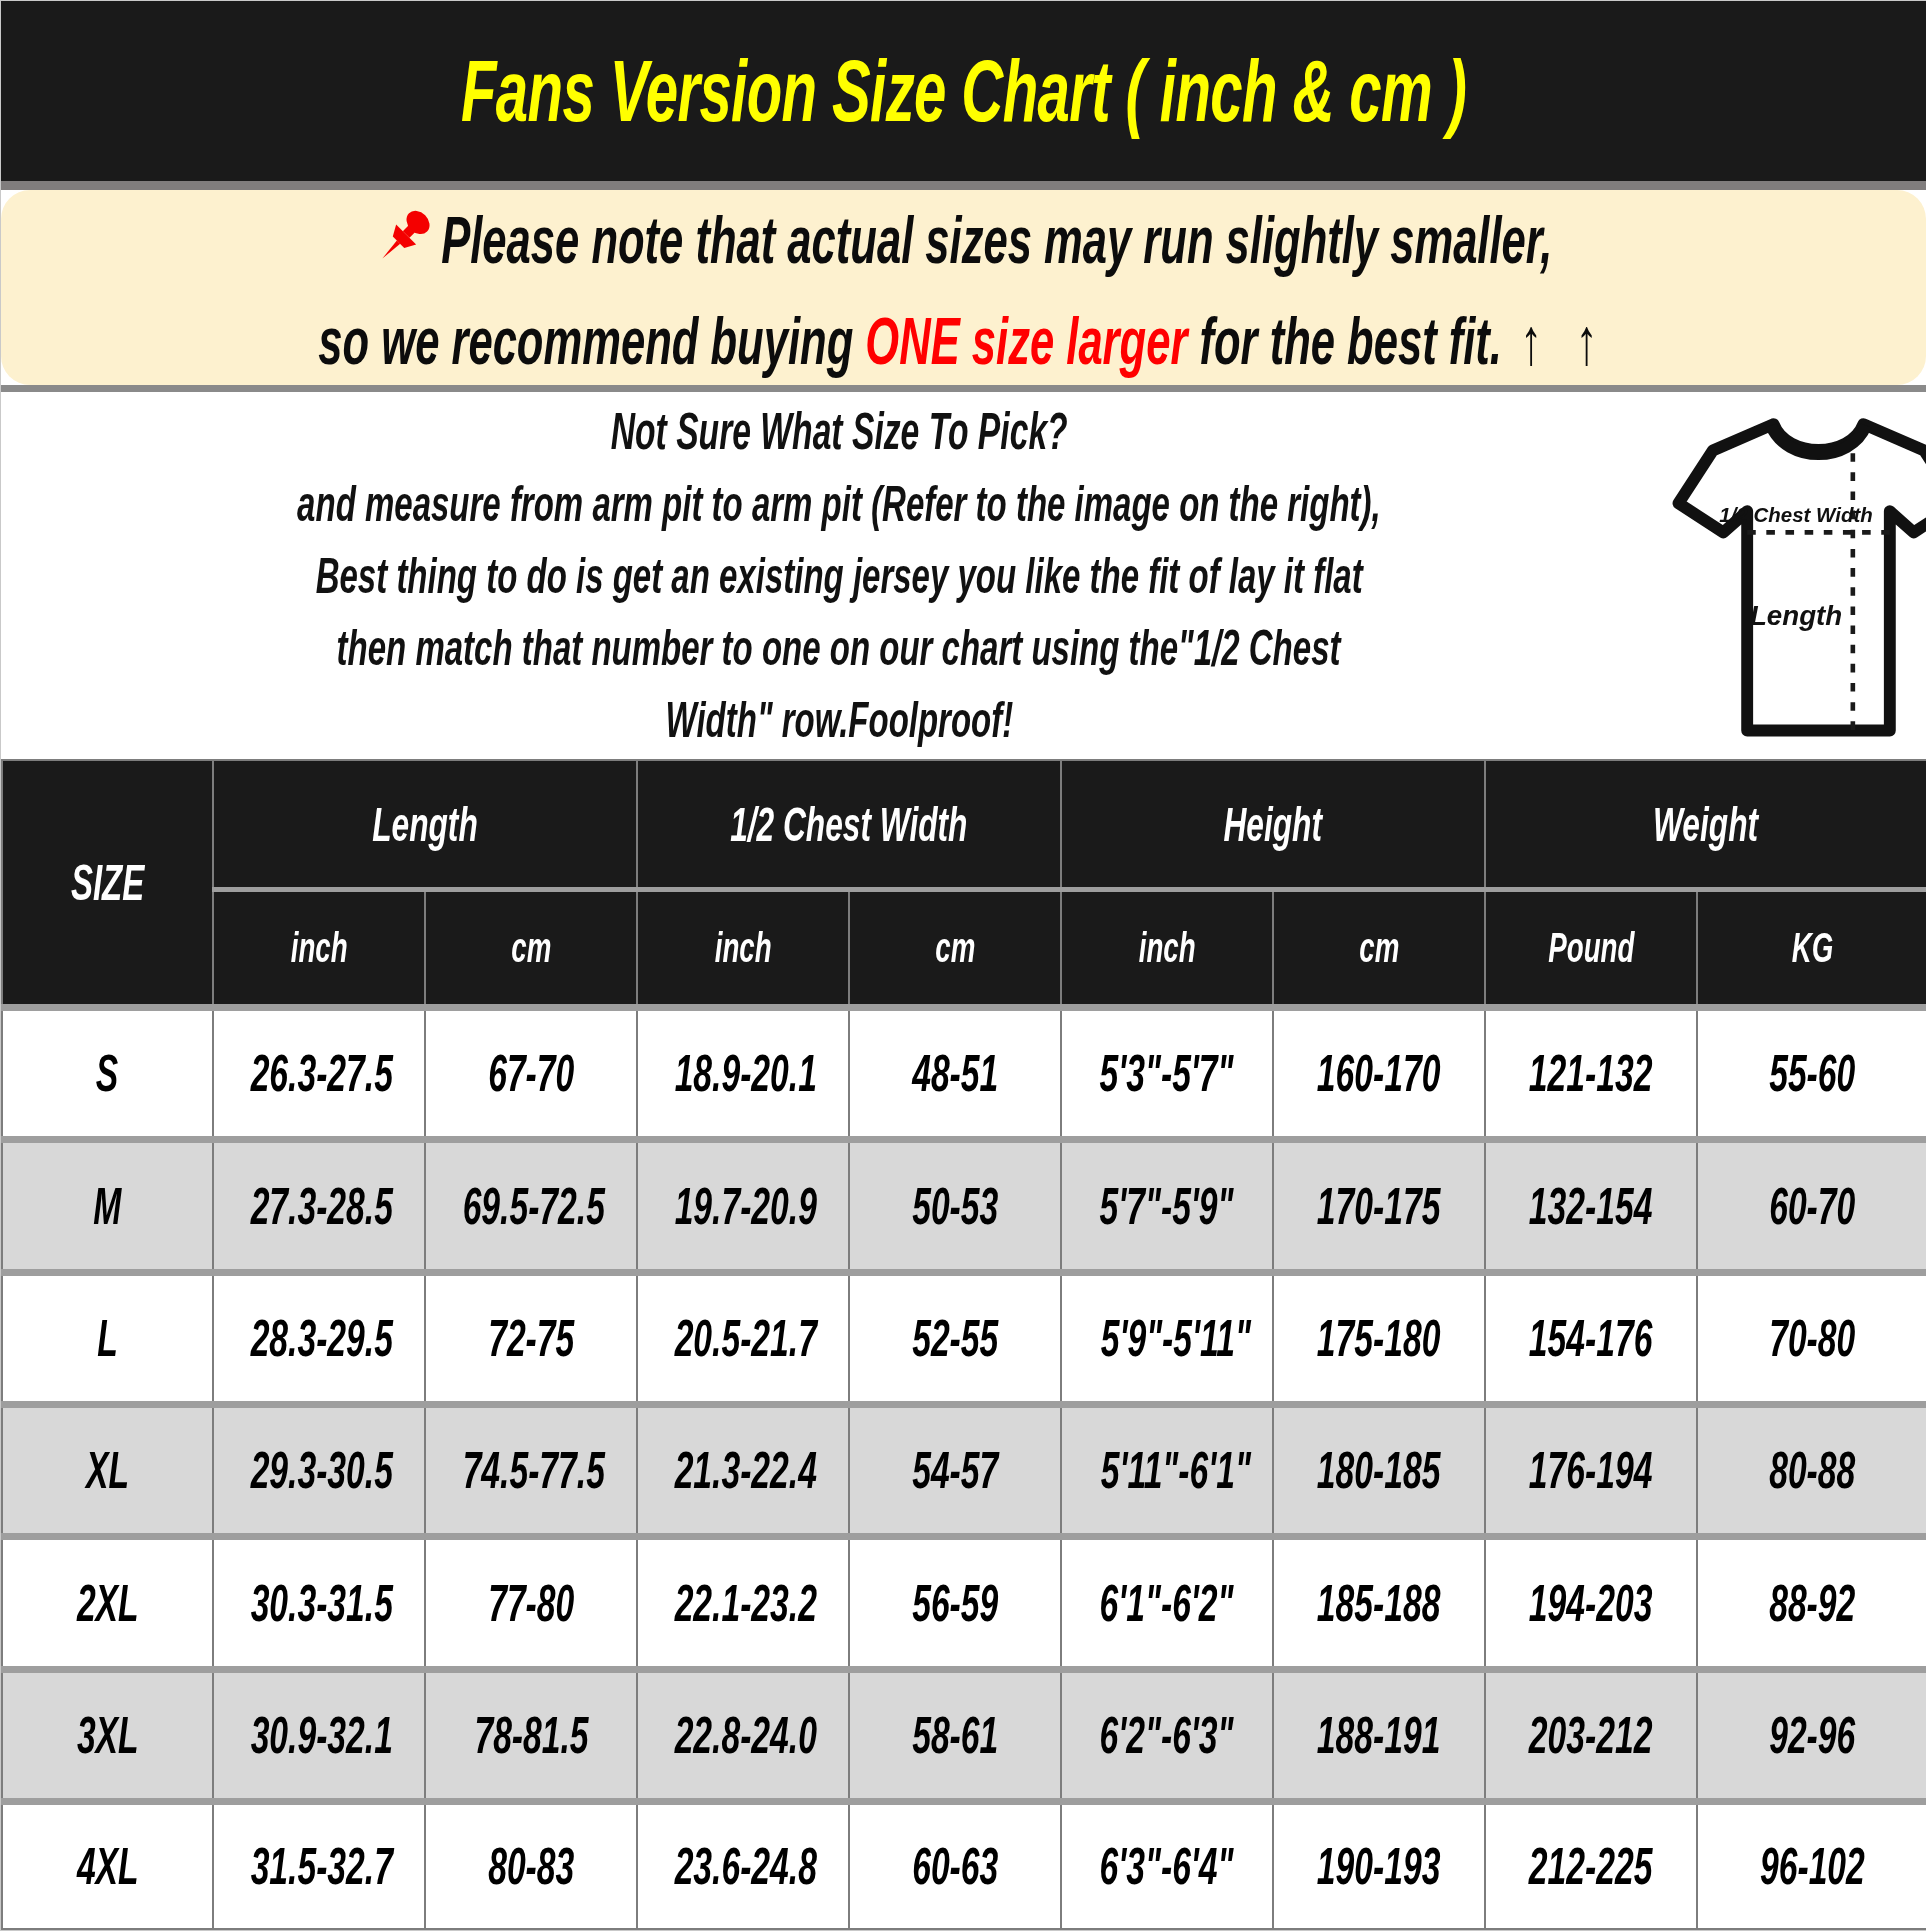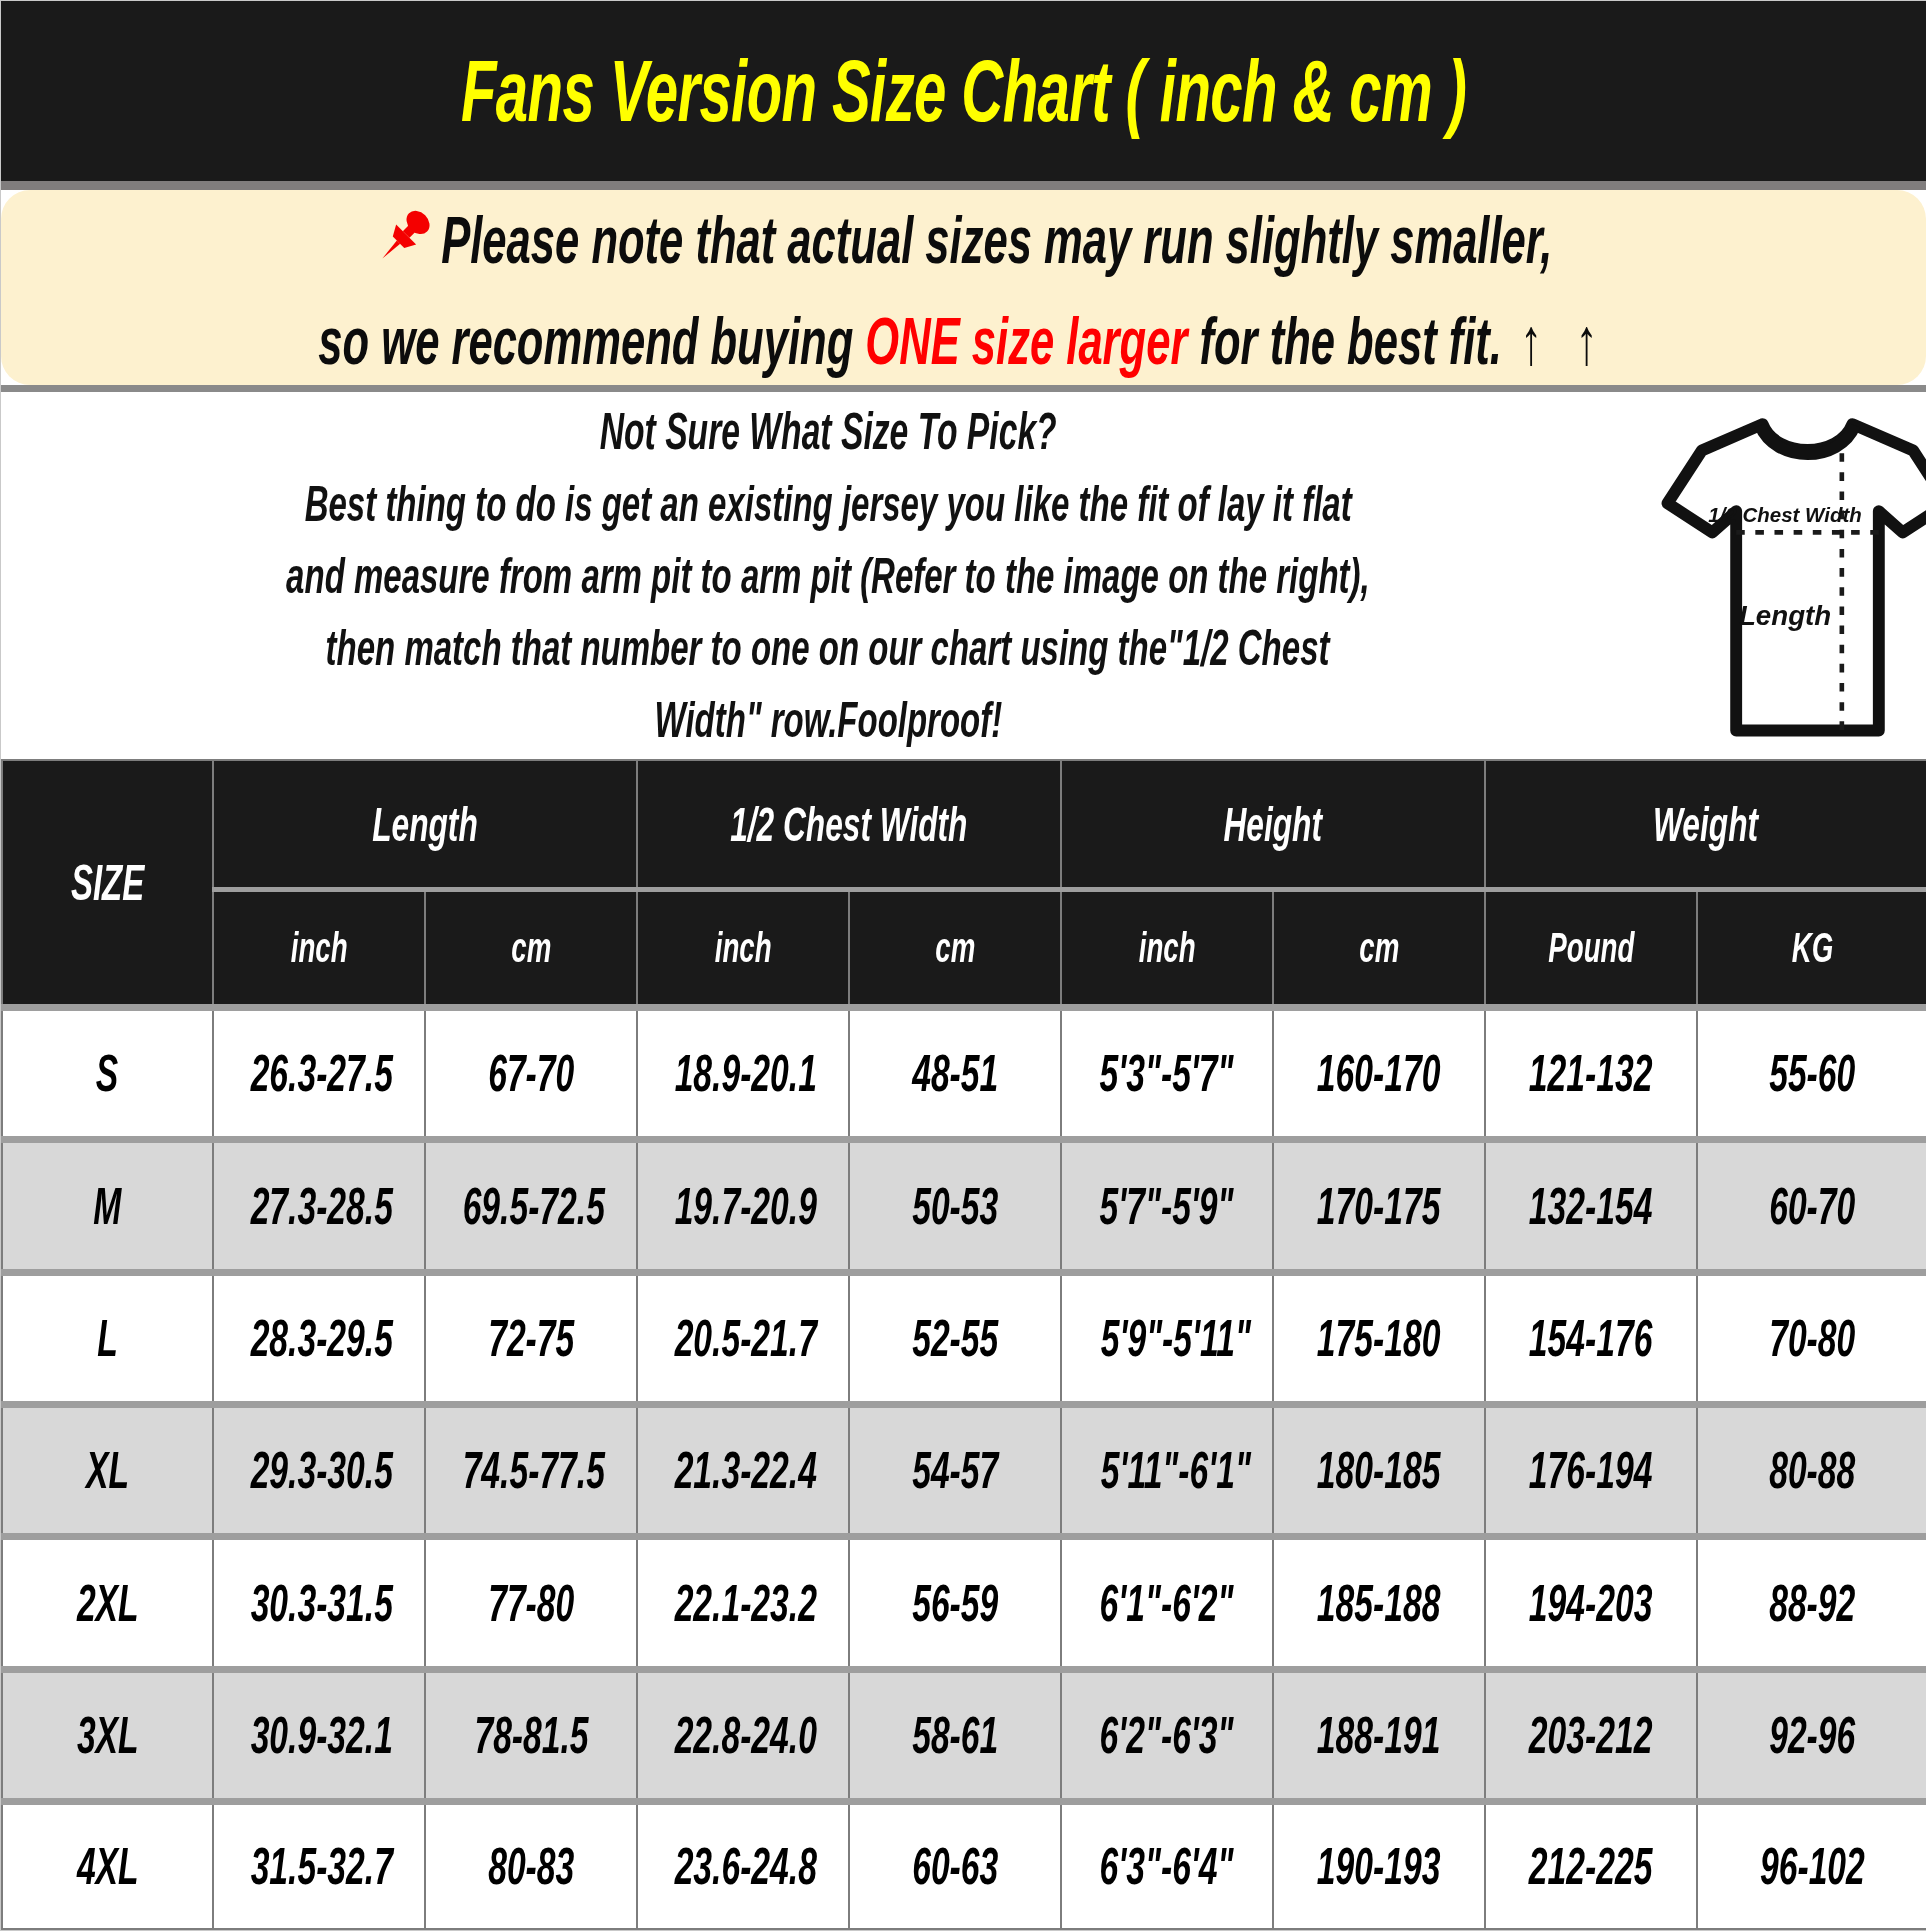--- a/index.html
+++ b/index.html
@@ -24,21 +24,21 @@
 
   
   .notice { height:195px; background:#fdf1cf; display:flex; flex-direction:column; align-items:center; justify-content:center; gap:13px;border-radius:29px; }
   .notice-line { font-size:66px; line-height:75px; text-align:center; color:#0c0c0c; }
   .notice .red { color:#ff0000; }
   .notice .arrows { letter-spacing:16.5px; margin-left:9.2px; font-weight:700; }
   .pin-svg { width:68px; height:79px; }
 
   
   .guide { height:367px; background:#ffffff; display:flex; align-items:center; }
-  .guide-text { flex:1 1 auto; text-align:center; padding-left:6px; }
+  .guide-text { flex:1 1 auto; text-align:center; padding-left:17px; }
   .guide-heading { font-size:51px; line-height:72px; }
   .guide-line { font-size:50px; line-height:72px; }
   .guide-diagram { width:432px; display:flex; align-items:center; justify-content:center; }
   .tshirt-svg { width:317px; height:354px; }
   .tshirt-svg text { font-family:"Liberation Sans","DejaVu Sans",sans-serif; font-weight:700; fill:#111; }
 
   
   .table-wrap { flex:1 1 auto; }
   table { width:100%; height:100%; border-collapse:collapse; table-layout:fixed; }
   th,td { text-align:center; vertical-align:middle; border:2.8px solid #7d7d7d; padding:0; }
@@ -89,22 +89,22 @@
         <span class="arrows">↑ ↑</span>
       </span>
     </div>
   </div>
 
   <div class="divider-b"></div>
 
   <div class="guide">
     <div class="guide-text">
       <div class="guide-heading"><span class="cnd">Not Sure What Size To Pick?</span></div>
+      <div class="guide-line"><span class="cnd">and measure from arm pit to arm pit (Refer to the image on the right),</span></div>
       <div class="guide-line"><span class="cnd">Best thing to do is get an existing jersey you like the fit of lay it flat</span></div>
-      <div class="guide-line"><span class="cnd">and measure from arm pit to arm pit (Refer to the image on the right),</span></div>
       <div class="guide-line"><span class="cnd">then match that number to one on our chart using the"1/2 Chest</span></div>
       <div class="guide-line"><span class="cnd">Width" row.Foolproof!</span></div>
     </div>
     <div class="guide-diagram">
       <svg class="tshirt-svg" viewBox="0 0 240 262">
         <path d="M86,16 L40,36 L14,76 L48,98 L66,82 L66,248 L174,248 L174,82 L192,98 L226,76 L200,36 L154,16 C144,42 96,42 86,16 Z" fill="#ffffff" stroke="#111111" stroke-width="9" stroke-linejoin="round"></path>
         <path d="M84,17 C96,46 144,46 156,17" fill="none" stroke="#111111" stroke-width="9"></path>
         <line x1="66" y1="98" x2="174" y2="98" stroke="#1a1a1a" stroke-width="3.5" stroke-dasharray="6.5 8"></line>
         <line x1="146" y1="38" x2="146" y2="248" stroke="#1a1a1a" stroke-width="3.5" stroke-dasharray="6.5 8"></line>
         <text x="103" y="90" font-size="15.5" text-anchor="middle">1/2 Chest Width</text>

